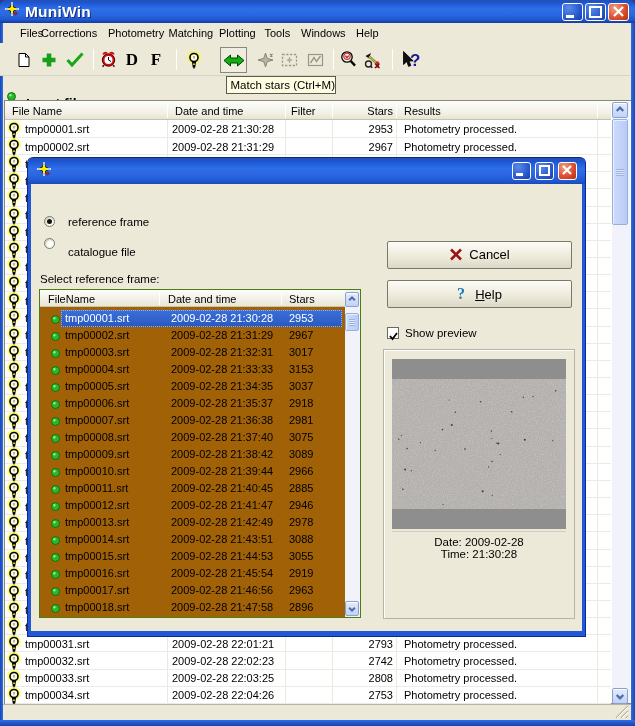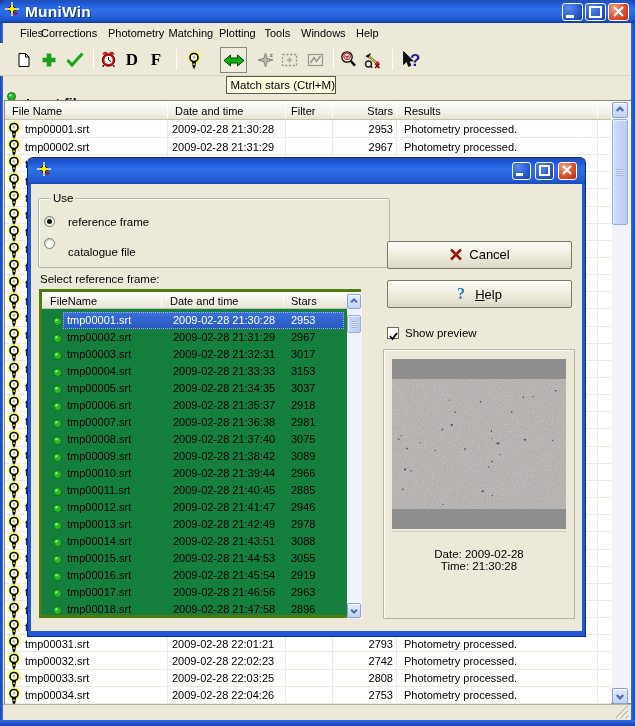--- a/index.html
+++ b/index.html
@@ -42,21 +42,21 @@
 background:linear-gradient(180deg,#2a50a8 0%,#1b54d2 12%,#2e6ee8 40%,#2b68e2 62%,#2058d0 88%,#1a49b8 100%);}
 #dtitle .ttext{position:absolute;left:26px;top:4.5px;color:#fff;font-weight:bold;font-size:15px;text-shadow:1px 1px 0 #15307a}
 #dtitle .ticon{position:absolute;left:9px;top:4px}
 .dwbtn{position:absolute;top:4px;width:19px;height:18px;border:1px solid #fff;border-radius:3px}
 
 .groupbox{position:absolute;left:7px;top:37px;width:352px;height:70px;border:1px solid #b8b4a4;border-radius:2px;box-shadow:inset 1px 1px 0 #fff}
 .gtitle{position:absolute;left:11px;top:-7px;background:#ece9d8;padding:0 3px;font-size:11.5px}
 .radio{position:absolute;width:11px;height:11px;border-radius:50%;background:#fff;border:1px solid #7a7a6a;box-shadow:inset 1px 1px 2px #c8c8b8}
 .radio.sel:after{content:"";position:absolute;left:2px;top:2px;width:5px;height:5px;border-radius:50%;background:#111}
 .dlabel{position:absolute;font-size:11.5px;color:#000}
-#dlist{position:absolute;left:8px;top:128px;width:322px;height:329px;background:#15803d;border:3px solid #4d7c0f}
+#dlist{position:absolute;left:8px;top:128px;width:322px;height:329px;background:#a16207;border:1px solid #4d7c0f}
 #dlhead{position:absolute;left:0;top:0;width:307px;height:17px;background:linear-gradient(180deg,#fdfdfb,#e9e6d6);border-bottom:1px solid #c6c3b2;font-size:11px}
 #dlhead span{position:absolute;top:2.5px}
 #dlbody{position:absolute;left:0;top:17px;width:307px;height:311px;overflow:hidden}
 .drow{position:absolute;left:0;width:307px;height:17px;font-size:11px}
 .drow span{position:absolute;top:2.6px}
 .dsel{color:#fff}
 .selbar{position:absolute;left:21px;top:0;width:281px;height:17px;background:linear-gradient(180deg,#3a70d8,#2858c0);outline:1px dotted #9ab0e0;outline-offset:-1px}
 .dsel span{z-index:2}
 .ddot{left:11px;top:4px!important}
 .d1{left:25px}.d2{left:131px}.d3{left:249px}
@@ -981,23 +981,20 @@
           <rect x="3" y="10" width="7" height="3" fill="#fff"></rect>
         </svg></div>
   <div class="dwbtn" style="left:507px;background:radial-gradient(circle at 30% 25%,#5a8ae8,#2a5ad0 60%,#1a3aa8)"><svg width="17" height="16">
           <rect x="4" y="3" width="9" height="9" fill="none" stroke="#fff" stroke-width="2"></rect>
         </svg></div>
   <div class="dwbtn" style="left:530px;background:radial-gradient(circle at 30% 25%,#f0a080,#dd5030 55%,#b03010)"><svg width="17" height="16">
           <path d="M4 3 L12 11 M12 3 L4 11" stroke="#fff" stroke-width="2.2"></path>
         </svg></div>
  </div>
 
- <div class="groupbox">
-      <span class="gtitle">Use</span>
-    </div>
  <div class="radio sel" style="left:13px;top:55px"></div>
  <div class="dlabel" style="left:37px;top:54.5px">reference frame</div>
  <div class="radio" style="left:13px;top:76.5px"></div>
  <div class="dlabel" style="left:37px;top:85px">catalogue file</div>
 
  <div class="dlabel" style="left:9px;top:112px">Select reference frame:</div>
 
  <div id="dlist">
   <div id="dlhead">
    <span style="left:8px">FileName</span>
@@ -1264,17 +1261,17 @@
             <circle cx="160.8" cy="61.7" r="0.6" fill="#222" opacity="0.8"></circle>
             <circle cx="13.1" cy="90.4" r="1.0" fill="#222" opacity="0.8"></circle>
             <circle cx="50.5" cy="50.6" r="0.8" fill="#222" opacity="0.8"></circle>
             <circle cx="6.8" cy="60.2" r="0.7" fill="#222" opacity="0.8"></circle>
             <circle cx="105.0" cy="64.2" r="0.7" fill="#222" opacity="0.8"></circle>
             <circle cx="131.3" cy="18.3" r="0.7" fill="#222" opacity="0.8"></circle>
           </g>
    </svg>
   </div>
   <div id="pcap">
-   <div style="margin-top:16px">Date: 2009-02-28</div>
+   <div style="margin-top:4px">Date: 2009-02-28</div>
    <div>Time: 21:30:28</div>
   </div>
  </div>
 </div>
 
 </body></html>

